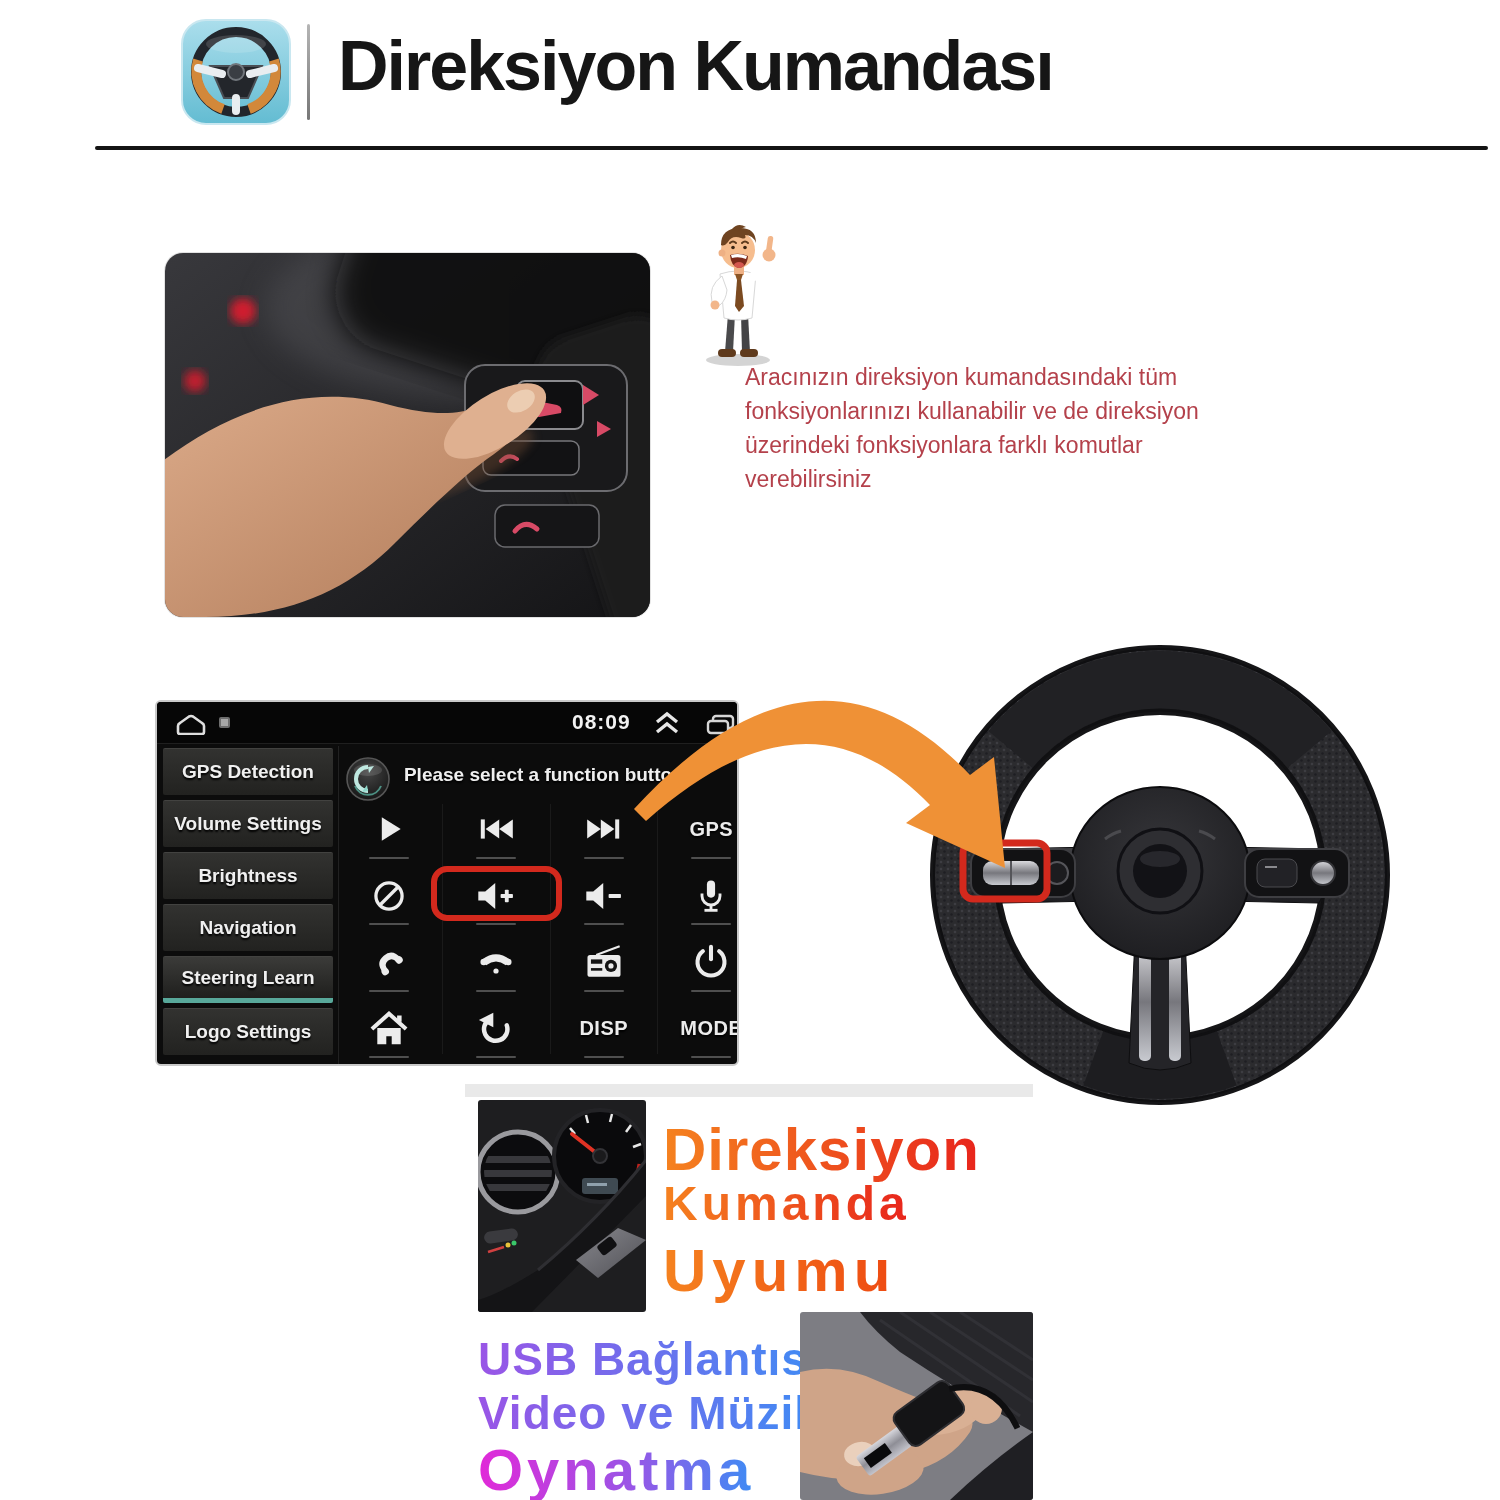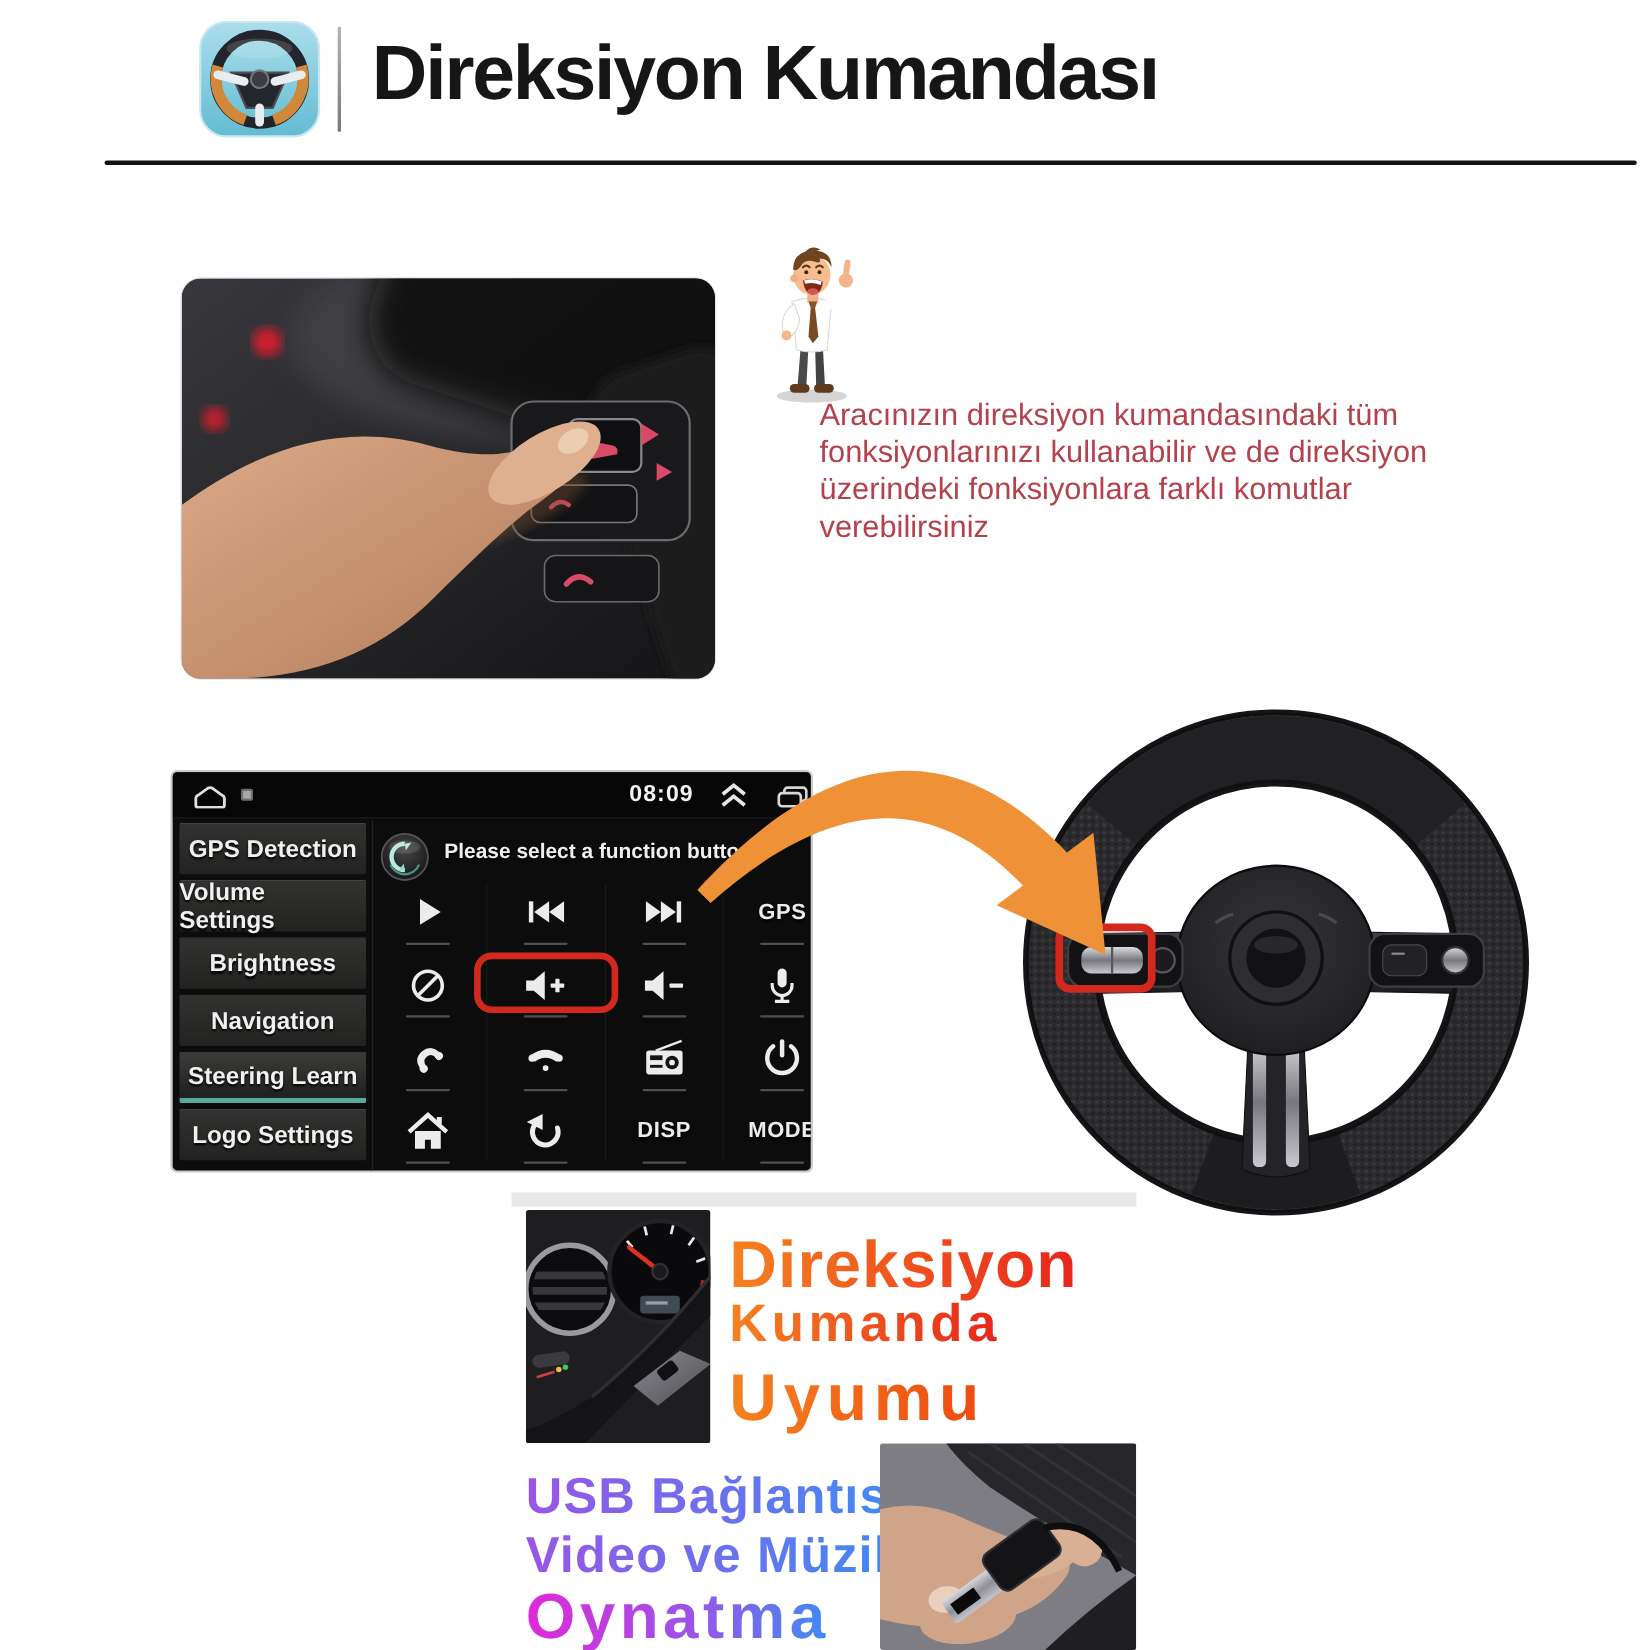--- a/index.html
+++ b/index.html
@@ -17,35 +17,35 @@
   .title { left:338px; top:26px; font-size:70px; font-weight:700;
     color:#161616; letter-spacing:-2px; white-space:nowrap; }
   .subtitle { left:341px; top:102px; font-size:24px; color:#2f2f2f; white-space:nowrap; }
   .rule { left:95px; top:146px; width:1393px; height:4px; background:#141414; border-radius:2px; }
 
   
   .hand-photo { left:165px; top:253px; width:485px; height:364px;
     border-radius:18px; overflow:hidden; box-shadow:0 0 0 1px #e2e2e2; }
   .mascot { left:688px; top:222px; width:102px; height:146px; }
   .intro-text { left:745px; top:360px; width:680px;
-    font-size:28px; line-height:34px; font-weight:500;
+    font-size:23px; line-height:34px; font-weight:500;
     color:var(--intro_text,#b4414b); }
 
   
   .screen { left:155px; top:700px; width:584px; height:366px;
     background:#0c0c0c; border:2px solid #c9c9c9; border-radius:6px; overflow:hidden; }
   .sbar { position:absolute; left:0; top:0; width:100%; height:42px;
     background:#060606; border-bottom:1px solid #1f1f1f; }
   .sbar .time { position:absolute; left:415px; top:8px; font-size:21px;
     font-weight:700; color:#f2f2f2; letter-spacing:1px; }
   .menu { position:absolute; left:6px; top:46px; width:170px; }
   .mi { height:47px; margin-bottom:5px; display:flex; align-items:center; justify-content:center;
     background:linear-gradient(180deg,#323230,#222220);
     border-top:1px solid #424240; border-radius:2px;
-    color:#f0f0f0; font-weight:700; font-size:22px; text-shadow:0 2px 2px #000; }
+    color:#f0f0f0; font-weight:700; font-size:19px; text-shadow:0 2px 2px #000; }
   .mi.active { background:linear-gradient(180deg,#3b3b39,#1f1f1d);
     border-bottom:5px solid var(--menu_active_teal,#58a89a); }
   .menu-divider { position:absolute; left:180px; top:44px; height:318px; width:2px;
     background:linear-gradient(90deg,#000,#2c2c2c); }
   .refresh { position:absolute; left:188px; top:54px; width:46px; height:46px; }
   .prompt { position:absolute; left:240px; top:62px; width:300px; text-align:center;
     font-size:19px; font-weight:700; color:#efefef; text-shadow:0 2px 2px #000; }
   .grid { position:absolute; left:178px; top:94px; width:430px; height:266px;
     display:grid; grid-template-columns:repeat(4,1fr); grid-template-rows:repeat(4,1fr); }
   .cell { position:relative; display:flex; align-items:center; justify-content:center; }

